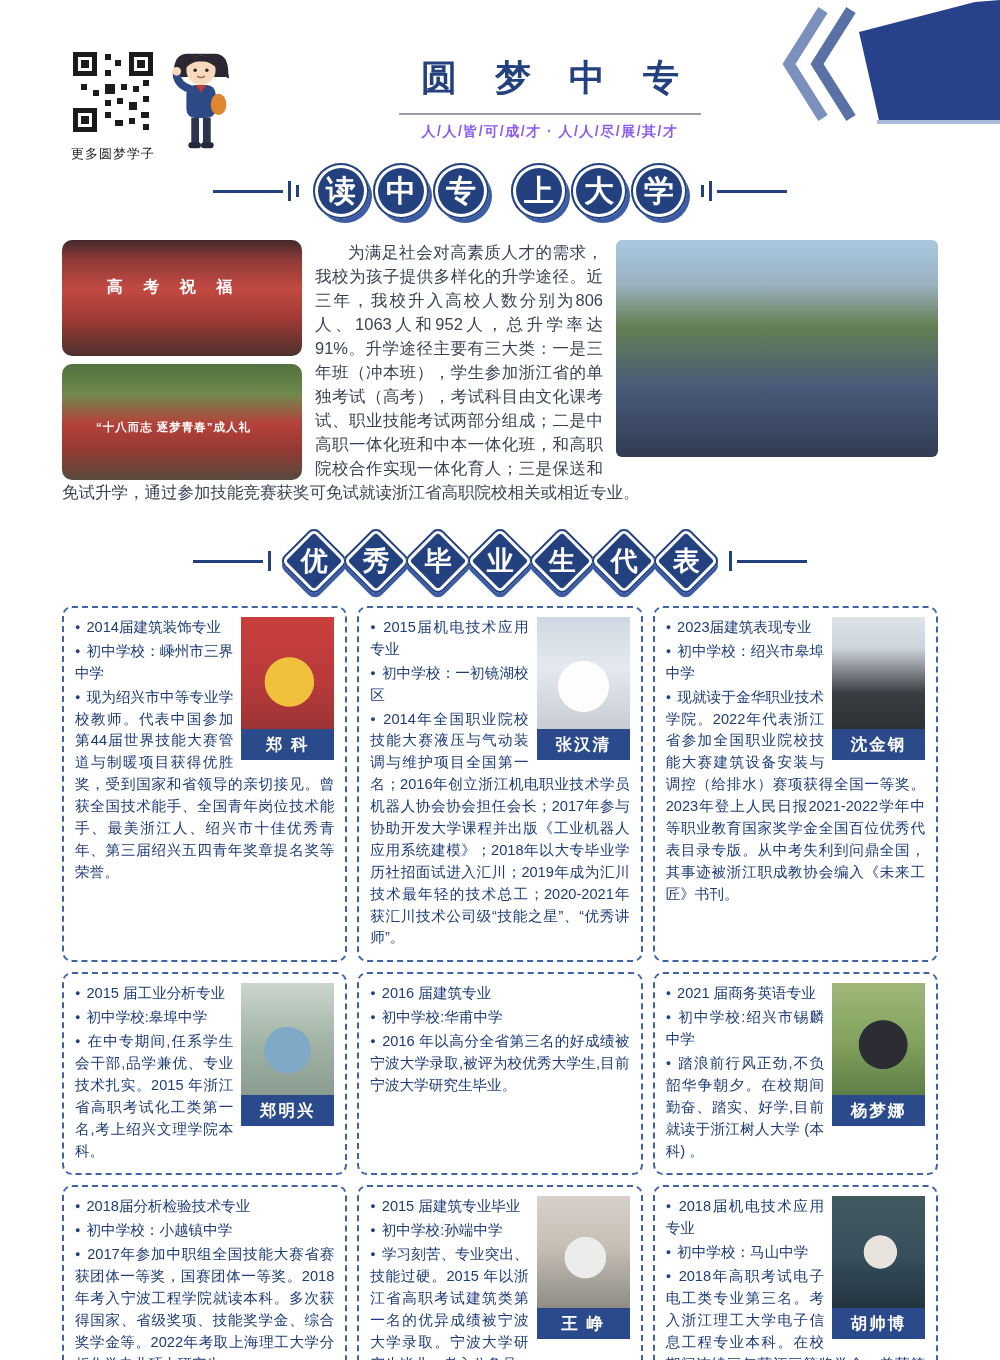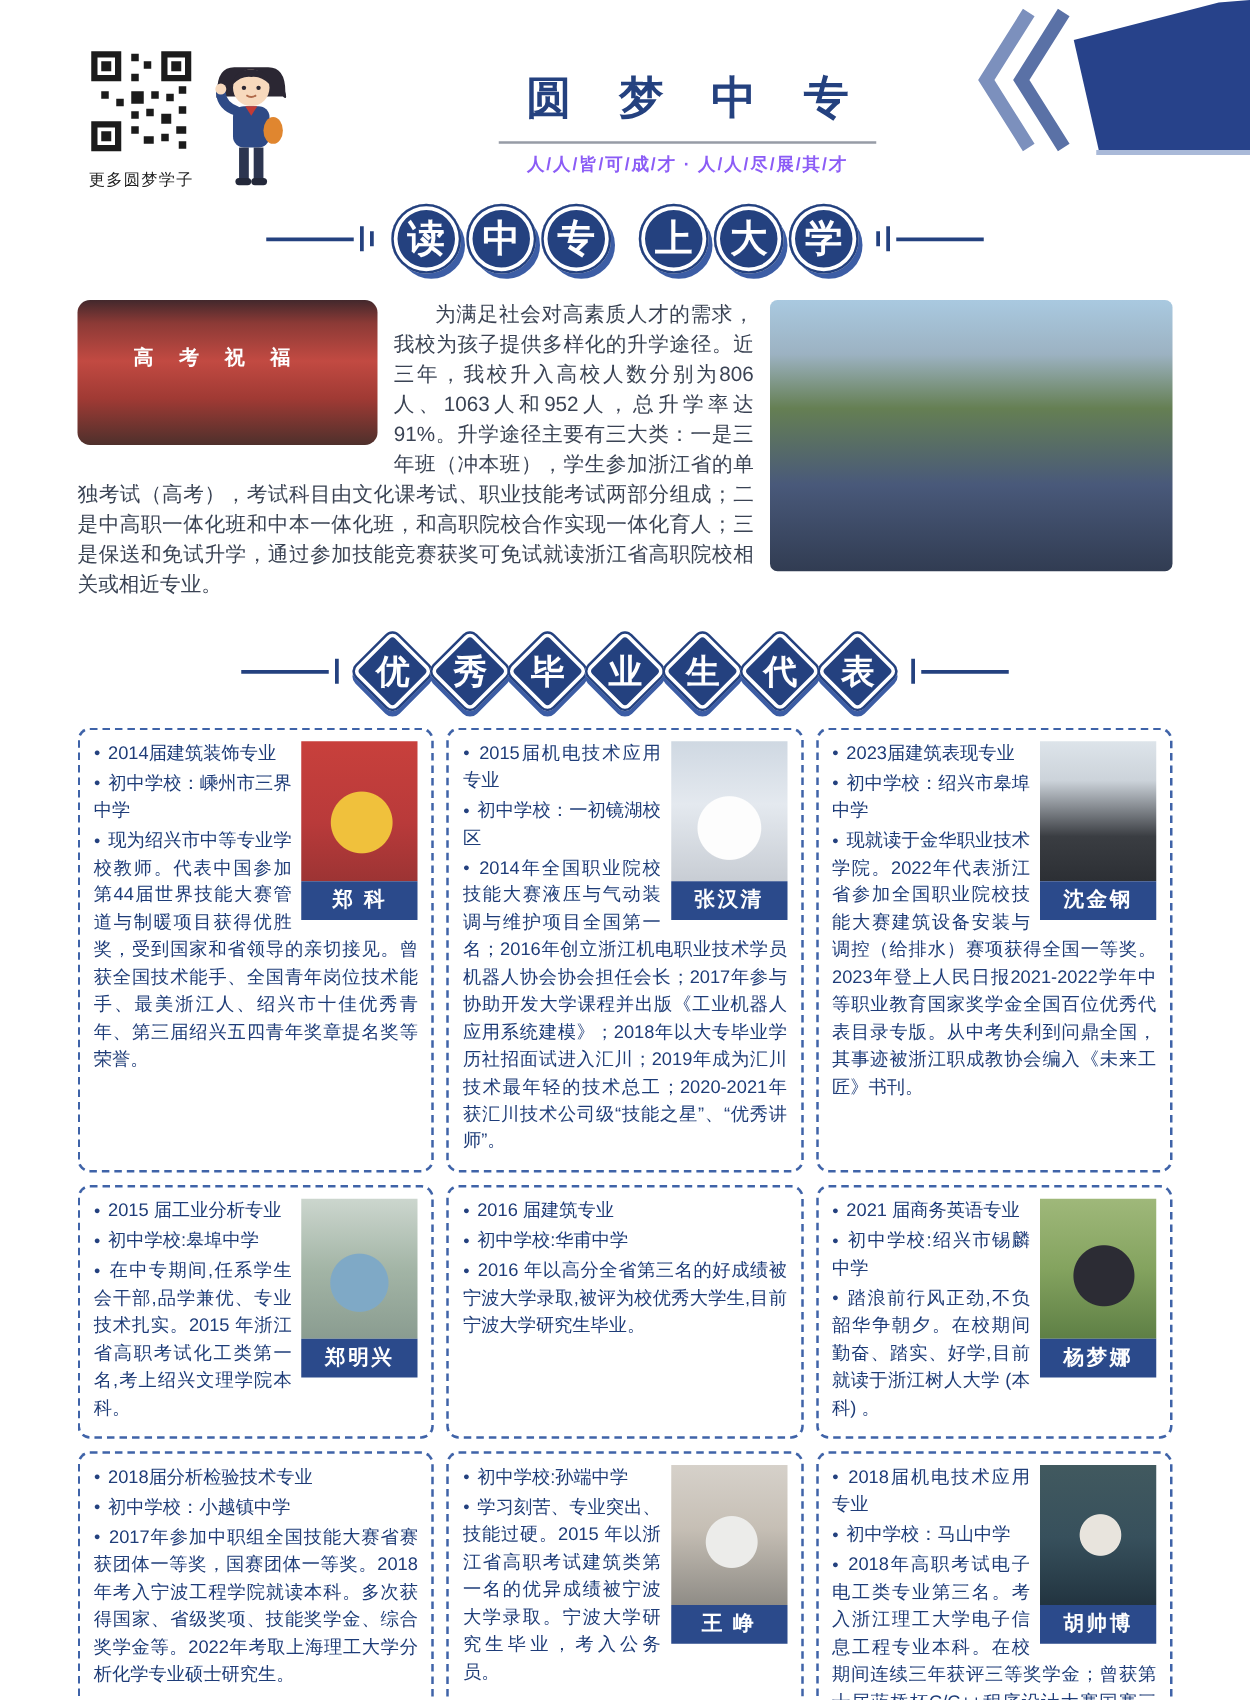--- a/index.html
+++ b/index.html
@@ -1,20 +1,20 @@
 <!DOCTYPE html>
 <html><head>
 <meta charset="utf-8">
 <style>
   html,body{margin:0;padding:0;background:#e8e8e8;}
   .page{position:relative;width:1000px;height:1360px;margin:0 auto;background:#ffffff;
         font-family:"Liberation Sans","DejaVu Sans",sans-serif;overflow:hidden;}
 
   
-  .qr-wrap{position:absolute;left:70px;top:39px;width:86px;text-align:center;}
+  .qr-wrap{position:absolute;left:70px;top:50px;width:86px;text-align:center;}
   .qr-caption{margin-top:7px;font-size:13px;color:#222;letter-spacing:1px;white-space:nowrap;}
   .mascot{position:absolute;left:162px;top:44px;}
   .brand{position:absolute;left:385px;top:54px;width:330px;text-align:center;}
   .brand-title{font-size:36px;font-weight:bold;color:#24417f;letter-spacing:14px;white-space:nowrap;text-indent:14px;}
   .brand-rule{height:2px;background:#979ca6;margin:10px 14px 8px;}
   .brand-sub{font-size:14px;font-weight:bold;color:#8b5cf6;letter-spacing:1.5px;white-space:nowrap;}
   .ornament{position:absolute;right:0;top:0;}
 
   
   .content{padding:0 62px;}
@@ -178,20 +178,23 @@
         <span class="tick"></span>
       <span class="gap4"></span>
         <span class="rule"></span>
     </div>
 
     <div class="intro">
       <div class="left-photos">
         <div class="photo photo1">
           <div class="photo-cap">高 考 祝 福</div>
         </div>
+        <div class="photo photo2">
+          <div class="photo-cap">“十八而志 逐梦青春”成人礼</div>
+        </div>
       </div>
       <div class="right-photo"></div>
       <p class="para">为满足社会对高素质人才的需求，我校为孩子提供多样化的升学途径。近三年，我校升入高校人数分别为806人、1063人和952人，总升学率达91%。升学途径主要有三大类：一是三年班（冲本班），学生参加浙江省的单独考试（高考），考试科目由文化课考试、职业技能考试两部分组成；二是中高职一体化班和中本一体化班，和高职院校合作实现一体化育人；三是保送和免试升学，通过参加技能竞赛获奖可免试就读浙江省高职院校相关或相近专业。</p>
     </div>
 
     <div class="sec-title second">
       <span class="rule"></span>
       <span class="gap4"></span>
         <span class="tick"></span>
       <span class="gap10"></span>
@@ -284,20 +287,21 @@
         <p class="bl">2018届分析检验技术专业</p>
         <p class="bl">初中学校：小越镇中学</p>
         <p class="bl">2017年参加中职组全国技能大赛省赛获团体一等奖，国赛团体一等奖。2018年考入宁波工程学院就读本科。多次获得国家、省级奖项、技能奖学金、综合奖学金等。2022年考取上海理工大学分析化学专业硕士研究生。</p>
       </div>
 
       <div class="card">
         <div class="pwrap">
           <div class="ph p8"></div>
           <div class="plate">王 峥</div>
         </div>
+        <p class="bl">2015 届建筑专业毕业</p>
         <p class="bl">初中学校:孙端中学</p>
         <p class="bl">学习刻苦、专业突出、技能过硬。2015 年以浙江省高职考试建筑类第一名的优异成绩被宁波大学录取。宁波大学研究生毕业，考入公务员。</p>
       </div>
 
       <div class="card">
         <div class="pwrap">
           <div class="ph p9"></div>
           <div class="plate">胡帅博</div>
         </div>
         <p class="bl">2018届机电技术应用专业</p>

